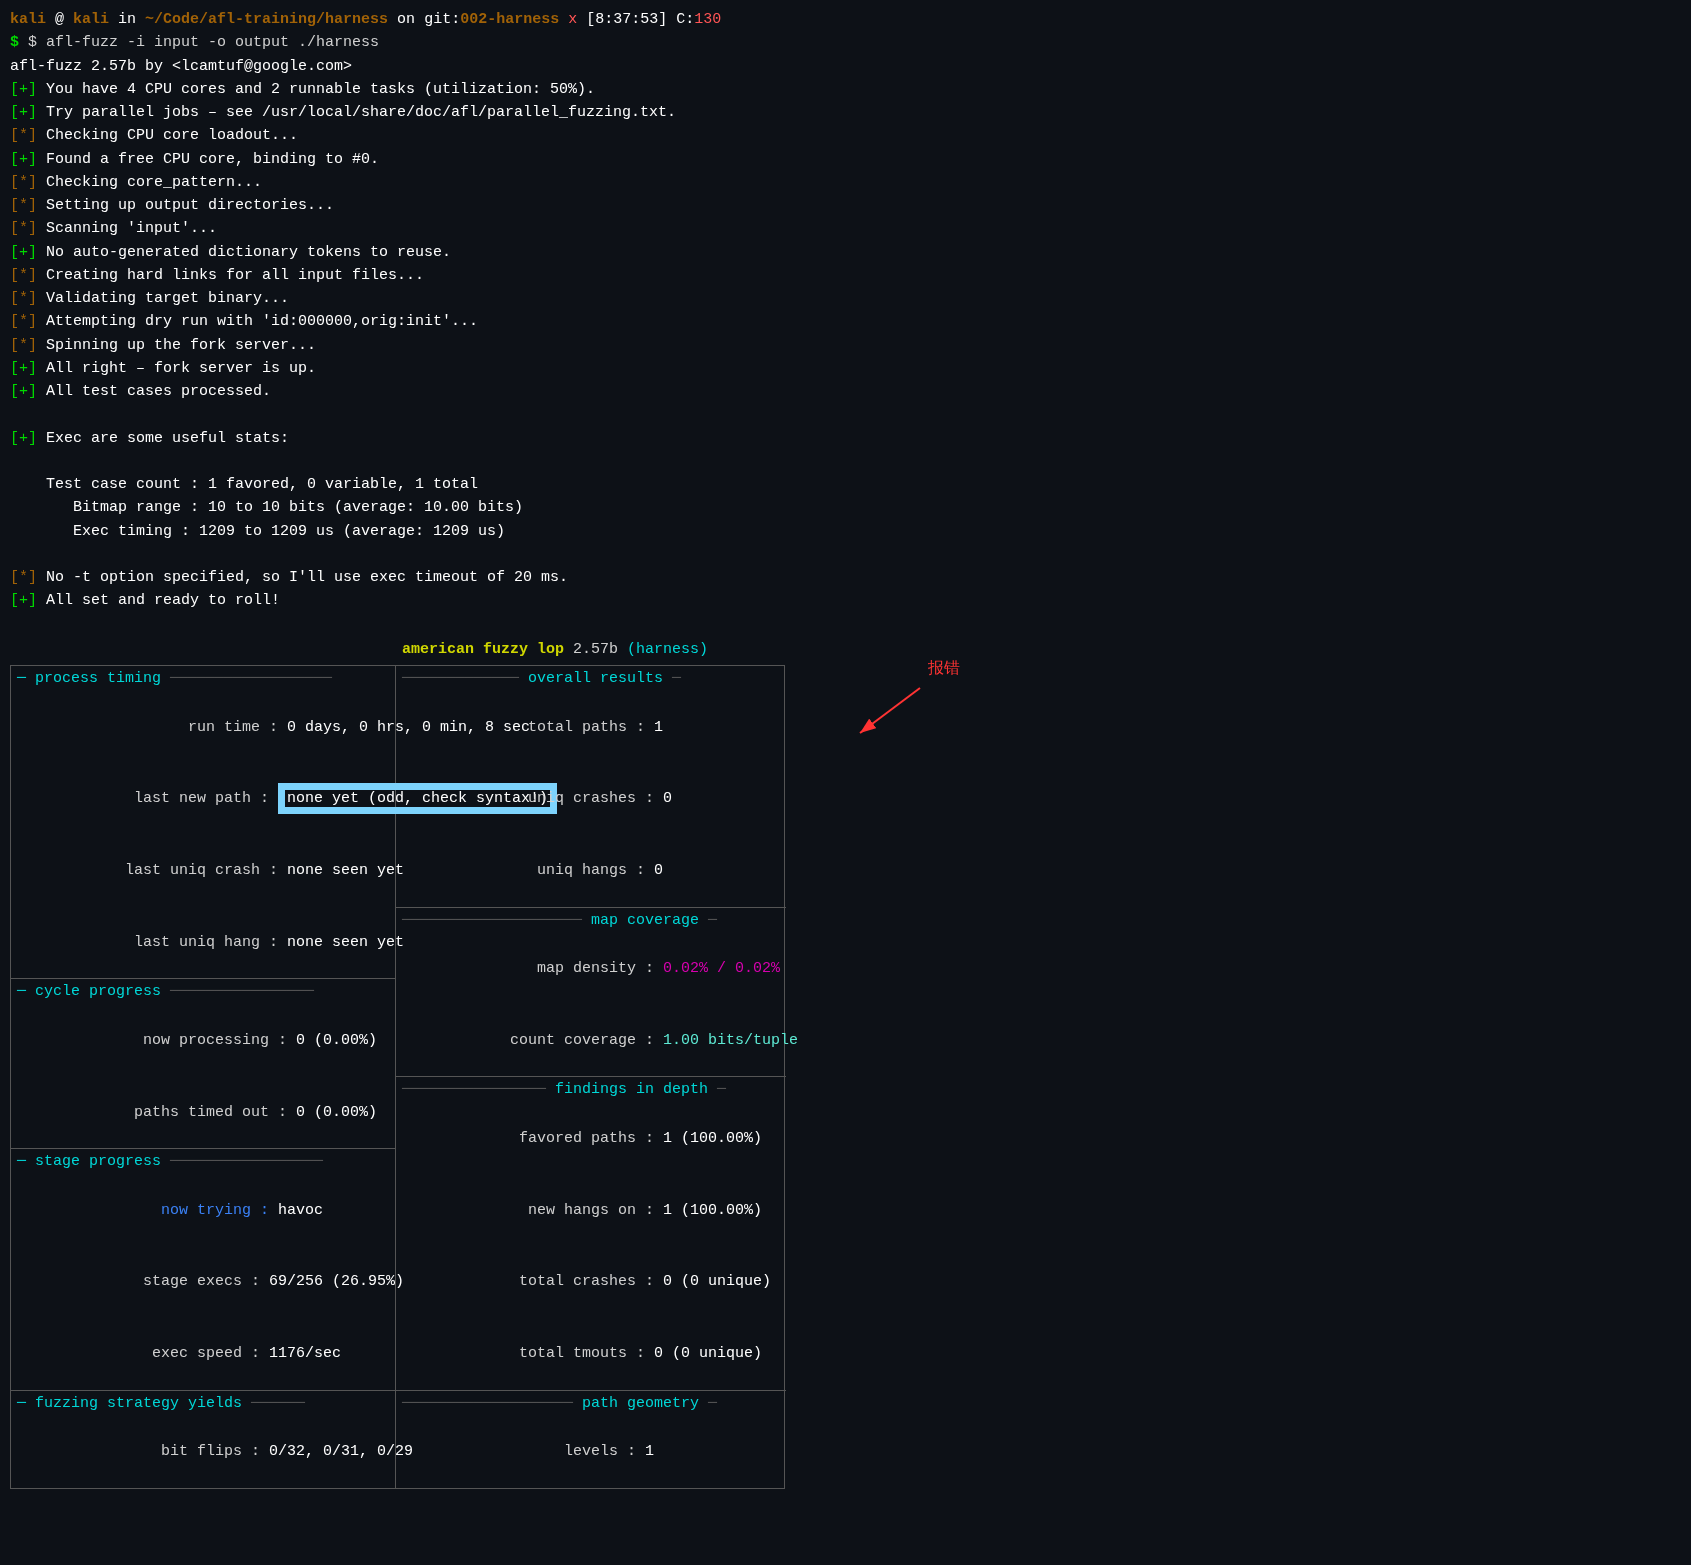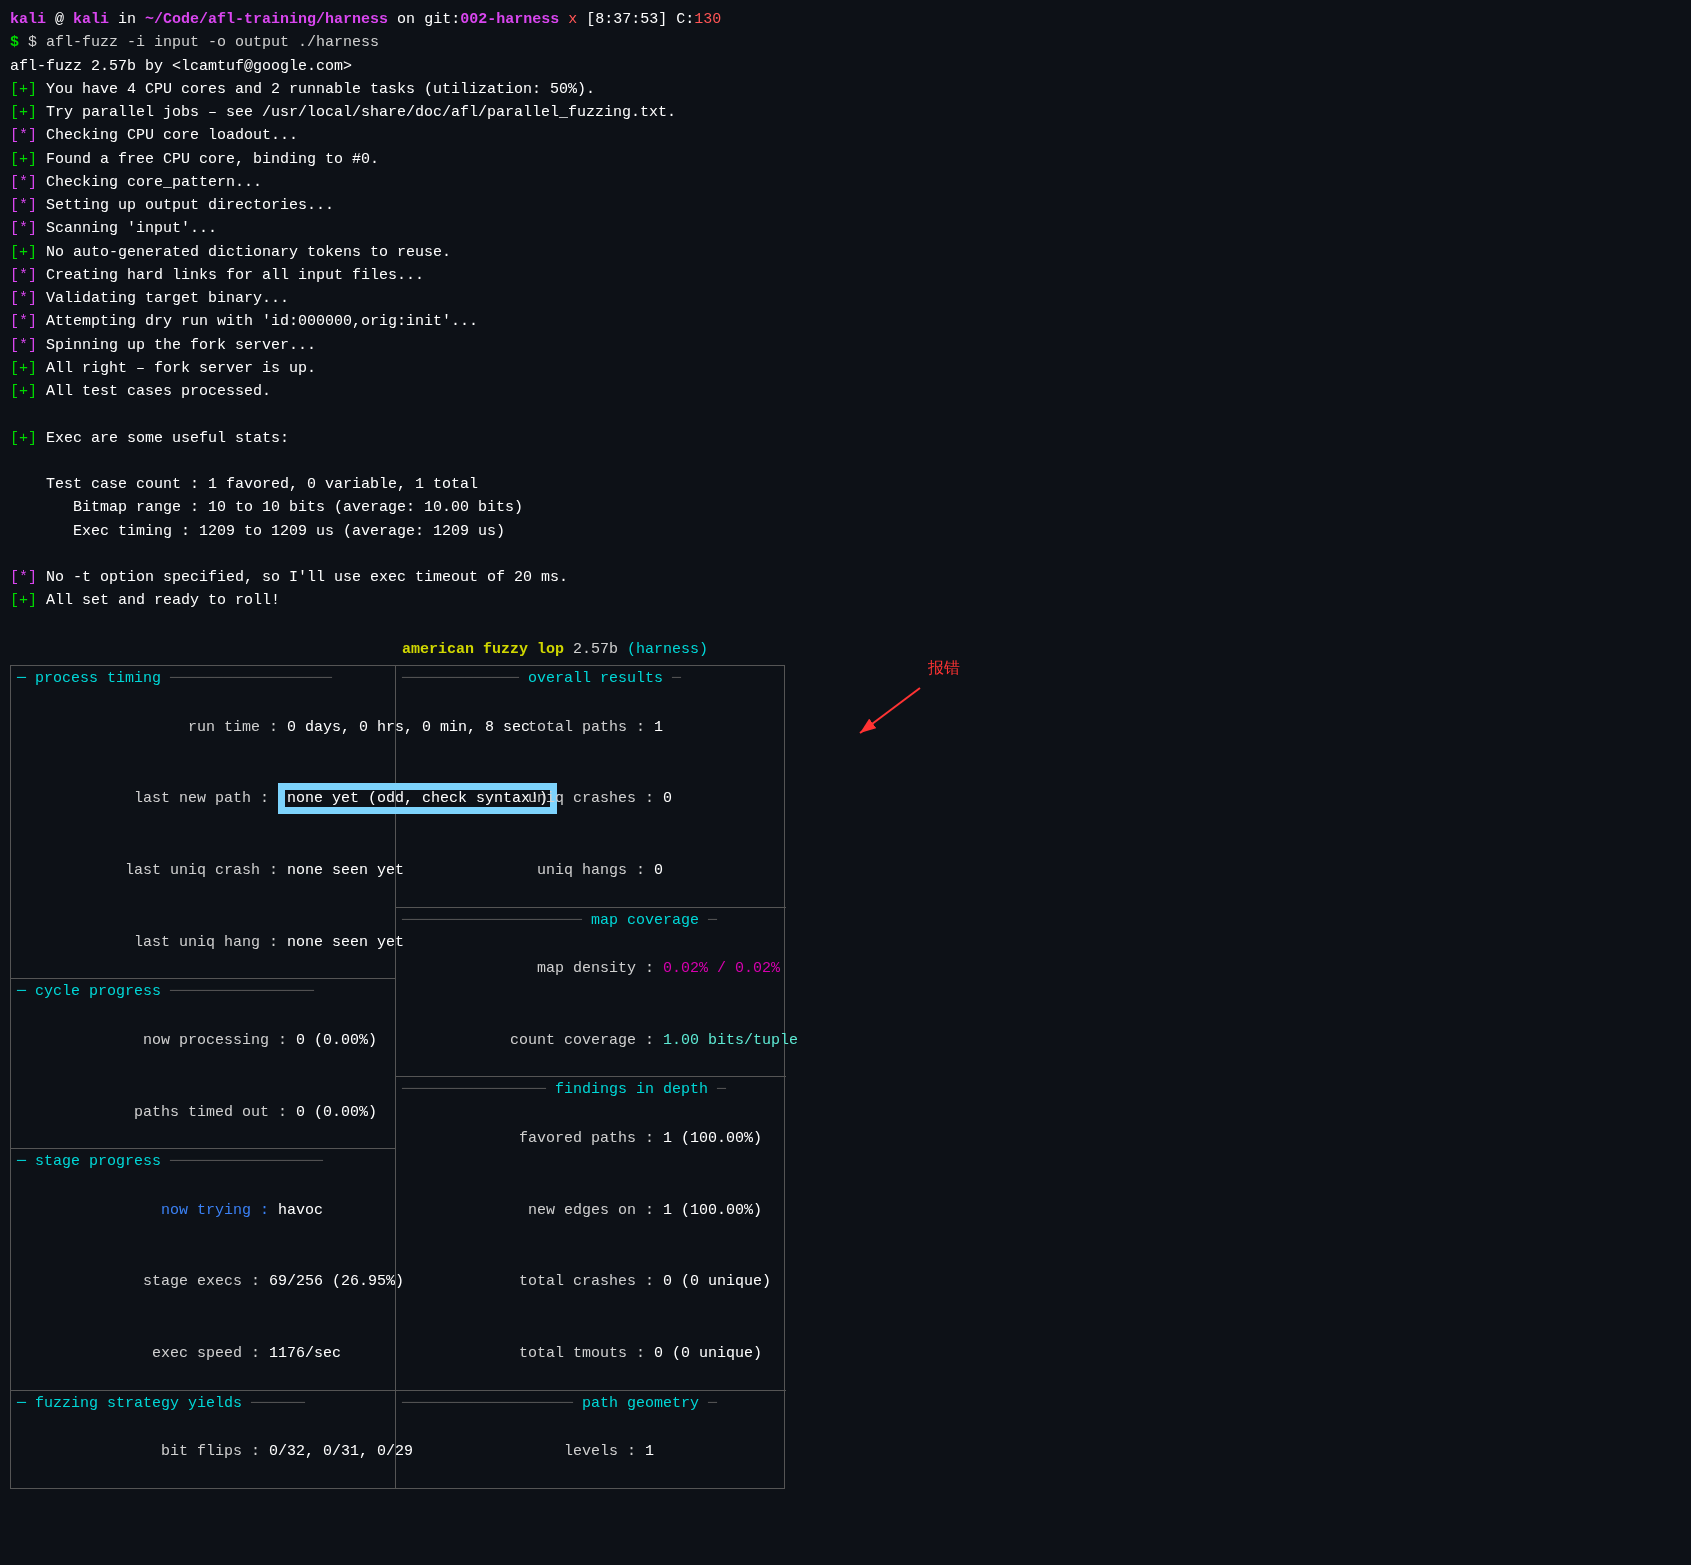--- a/index.html
+++ b/index.html
@@ -11,21 +11,21 @@
       width: 1691px;
       min-height: 1565px;
       overflow-x: hidden;
     }
     .terminal {
       background: #0d1117;
       padding: 8px 10px;
       line-height: 1.55;
     }
     .line { display: block; white-space: pre; }
-    .cyan { color: #d946ef; }
+    .cyan { color: #a16207; }
     .green { color: #00d700; }
     .red { color: #ff5555; }
     .white { color: #ffffff; }
     .gray { color: #888888; }
     .bold { font-weight: bold; }
 
     .afl-title-row {
       display: flex;
       justify-content: center;
       padding: 2px 0 4px 0;
@@ -185,21 +185,21 @@
         </div>
 
         <div style="border-bottom:1px solid #555555;">
           <div style="padding:1px 6px;">
             <span style="color:#555555;">──────────────── </span><span style="color:#00d7d7;">findings in depth</span><span style="color:#555555;"> ─</span>
           </div>
           <div style="padding:1px 6px; white-space:pre;">
             <span style="color:#d0d0d0;"> favored paths : </span><span style="color:#ffffff;">1 (100.00%)</span>
           </div>
           <div style="padding:1px 6px; white-space:pre;">
-            <span style="color:#d0d0d0;">  new edges on : </span><span style="color:#ffffff;">1 (100.00%)</span>
+            <span style="color:#d0d0d0;">  new hangs on : </span><span style="color:#ffffff;">1 (100.00%)</span>
           </div>
           <div style="padding:1px 6px; white-space:pre;">
             <span style="color:#d0d0d0;"> total crashes : </span><span style="color:#ffffff;">0 (0 unique)</span>
           </div>
           <div style="padding:1px 6px; white-space:pre;">
             <span style="color:#d0d0d0;"> total tmouts : </span><span style="color:#ffffff;">0 (0 unique)</span>
           </div>
         </div>
 
         <div>

